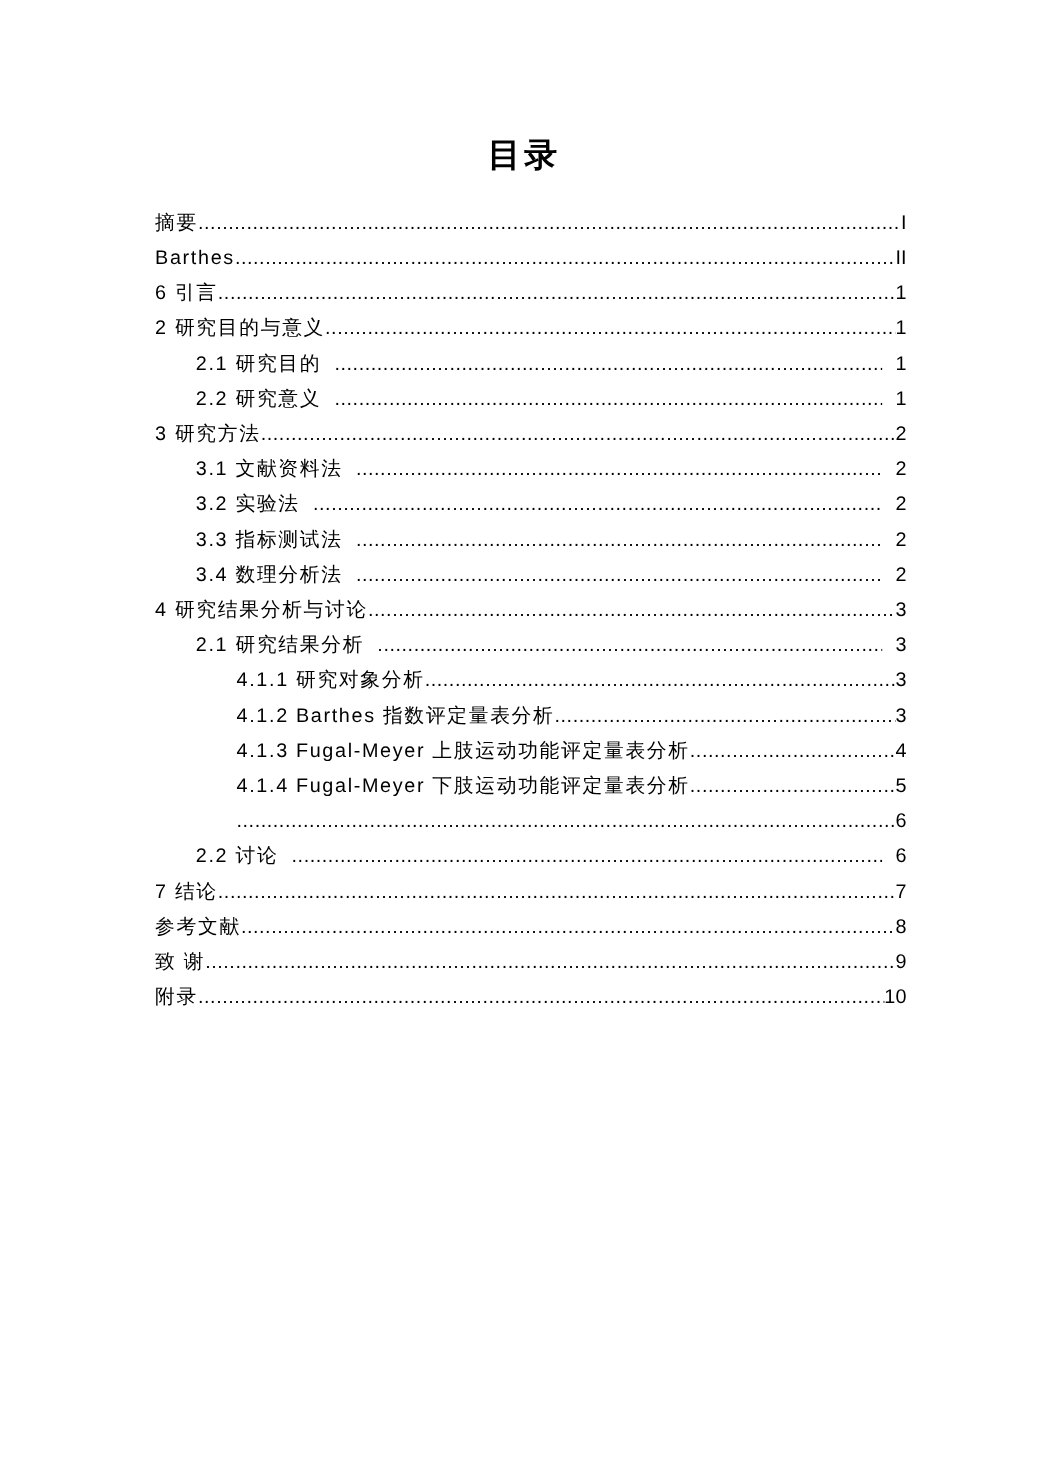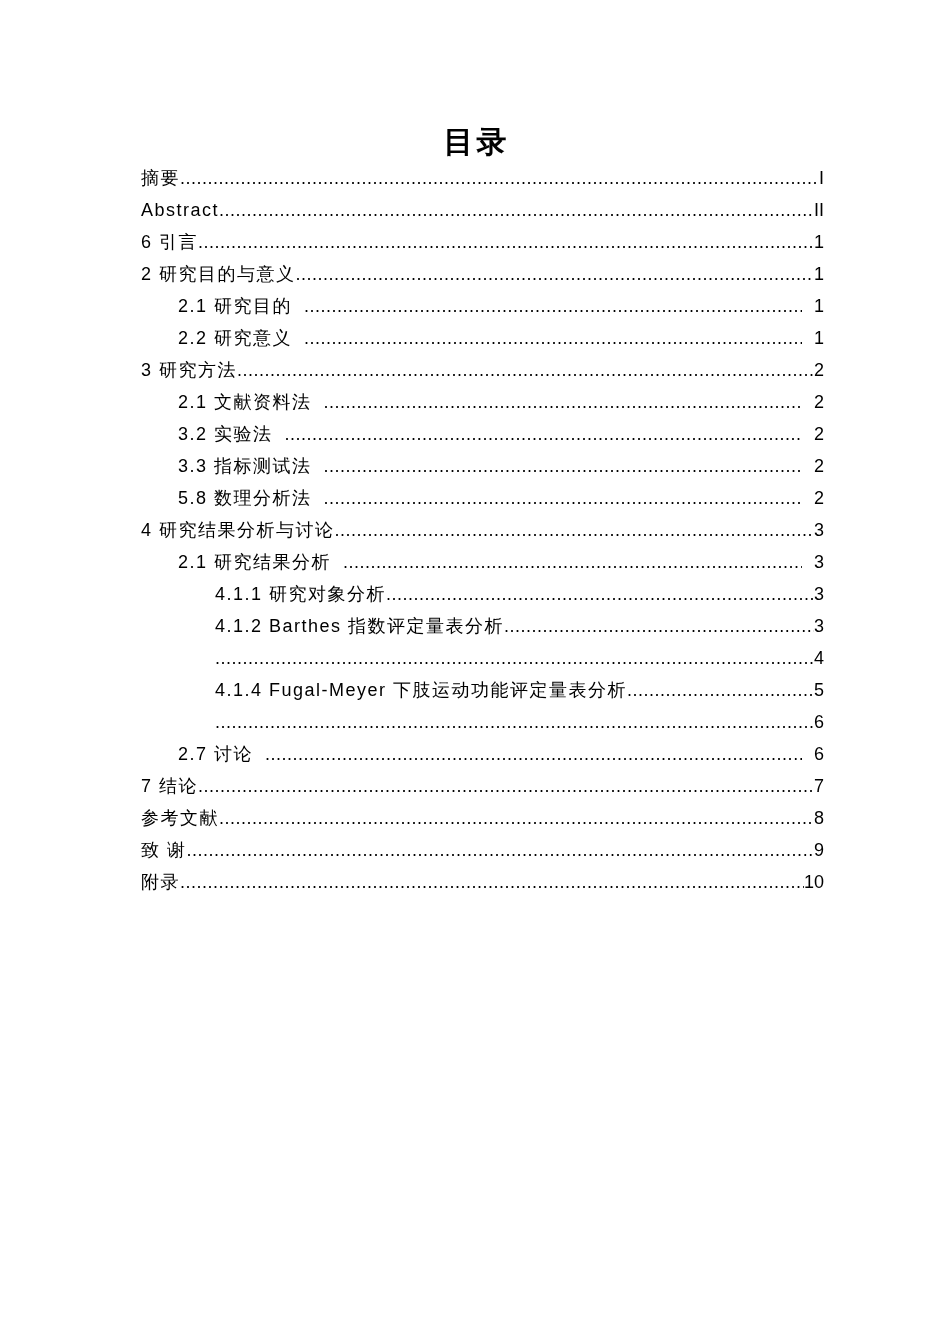--- a/index.html
+++ b/index.html
@@ -22,20 +22,21 @@
   .doc-title {
     margin: 0;
     font-size: 30px;
     line-height: 40px;
     font-weight: bold;
     text-align: center;
     letter-spacing: 3px;
     text-indent: 3px;
   }
   .toc {
+    margin-top: 24px;
     padding-left: 105px;
     padding-right: 90px;
   }
   .toc-row {
     display: flex;
     align-items: baseline;
     height: 32px;
     line-height: 32px;
     font-size: 18px;
     cursor: pointer;
@@ -69,21 +70,21 @@
 <div class="page">
   <h1 class="doc-title">目录</h1>
 
   <div class="toc">
       <div class="toc-row l0">
     <span class="toc-label">摘要</span>
     <span class="toc-dots"></span>
     <span class="toc-page">I</span>
   </div>
       <div class="toc-row l0">
-    <span class="toc-label">Abstract</span>
+    <span class="toc-label">Barthes</span>
     <span class="toc-dots"></span>
     <span class="toc-page">II</span>
   </div>
       <div class="toc-row l0">
     <span class="toc-label">6 引言</span>
     <span class="toc-dots"></span>
     <span class="toc-page">1</span>
   </div>
       <div class="toc-row l0">
     <span class="toc-label">2 研究目的与意义</span>
@@ -99,36 +100,36 @@
     <span class="toc-label">2.2 研究意义</span>
     <span class="toc-dots"></span>
     <span class="toc-page">1</span>
   </div>
       <div class="toc-row l0">
     <span class="toc-label">3 研究方法</span>
     <span class="toc-dots"></span>
     <span class="toc-page">2</span>
   </div>
       <div class="toc-row l1">
-    <span class="toc-label">2.1 文献资料法</span>
+    <span class="toc-label">3.1 文献资料法</span>
     <span class="toc-dots"></span>
     <span class="toc-page">2</span>
   </div>
       <div class="toc-row l1">
     <span class="toc-label">3.2 实验法</span>
     <span class="toc-dots"></span>
     <span class="toc-page">2</span>
   </div>
       <div class="toc-row l1">
     <span class="toc-label">3.3 指标测试法</span>
     <span class="toc-dots"></span>
     <span class="toc-page">2</span>
   </div>
       <div class="toc-row l1">
-    <span class="toc-label">5.8 数理分析法</span>
+    <span class="toc-label">3.4 数理分析法</span>
     <span class="toc-dots"></span>
     <span class="toc-page">2</span>
   </div>
       <div class="toc-row l0">
     <span class="toc-label">4 研究结果分析与讨论</span>
     <span class="toc-dots"></span>
     <span class="toc-page">3</span>
   </div>
       <div class="toc-row l1">
     <span class="toc-label">2.1 研究结果分析</span>
@@ -139,34 +140,35 @@
     <span class="toc-label">4.1.1 研究对象分析</span>
     <span class="toc-dots"></span>
     <span class="toc-page">3</span>
   </div>
       <div class="toc-row l2">
     <span class="toc-label">4.1.2 Barthes 指数评定量表分析</span>
     <span class="toc-dots"></span>
     <span class="toc-page">3</span>
   </div>
       <div class="toc-row l2">
+    <span class="toc-label">4.1.3 Fugal-Meyer 上肢运动功能评定量表分析</span>
     <span class="toc-dots"></span>
     <span class="toc-page">4</span>
   </div>
       <div class="toc-row l2">
     <span class="toc-label">4.1.4 Fugal-Meyer 下肢运动功能评定量表分析</span>
     <span class="toc-dots"></span>
     <span class="toc-page">5</span>
   </div>
       <div class="toc-row l2">
     <span class="toc-dots"></span>
     <span class="toc-page">6</span>
   </div>
       <div class="toc-row l1">
-    <span class="toc-label">2.7 讨论</span>
+    <span class="toc-label">2.2 讨论</span>
     <span class="toc-dots"></span>
     <span class="toc-page">6</span>
   </div>
       <div class="toc-row l0">
     <span class="toc-label">7 结论</span>
     <span class="toc-dots"></span>
     <span class="toc-page">7</span>
   </div>
       <div class="toc-row l0">
     <span class="toc-label">参考文献</span>

